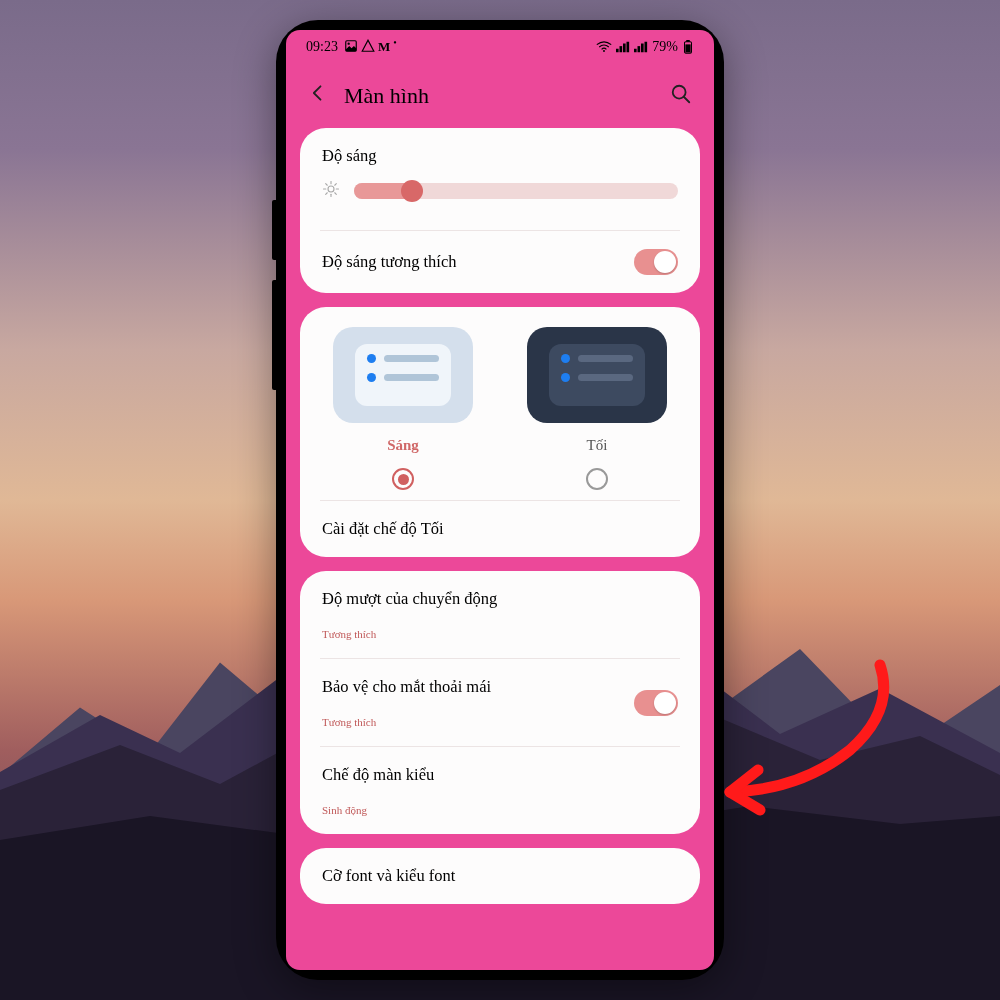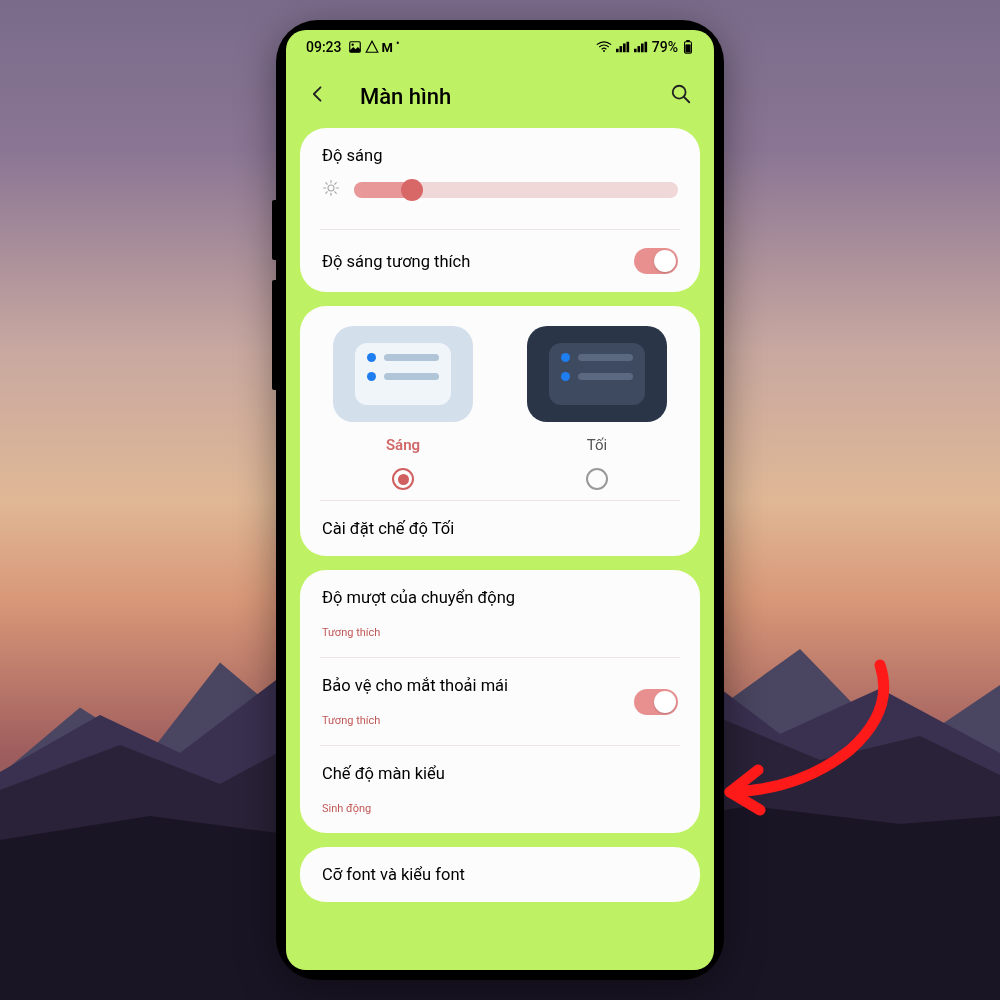--- a/index.html
+++ b/index.html
@@ -81,24 +81,25 @@
     left: -4px;
     top: 260px;
     width: 4px;
     height: 110px;
     background: #000;
     border-radius: 2px 0 0 2px;
   }
   .screen {
     width: 100%;
     height: 100%;
-    background: #bef264;
-    border-radius: 20px;
+    background: #ec4899;
+    border-radius: 14px;
     overflow: hidden;
     position: relative;
+    font-family: Liberation Serif, serif;
   }
 
   
   .status-bar {
     height: 34px;
     display: flex;
     justify-content: space-between;
     align-items: center;
     padding: 0 20px;
     font-size: 14px;
@@ -108,21 +109,21 @@
   .status-left { display: flex; align-items: center; gap: 6px; }
   .status-right { display: flex; align-items: center; gap: 4px; }
   .status-icons { display: flex; gap: 3px; font-size: 12px; }
 
   
   .header {
     height: 64px;
     display: flex;
     align-items: center;
     padding: 0 18px;
-    gap: 28px;
+    gap: 12px;
   }
   .back-btn {
     font-size: 22px;
     color: #333;
     cursor: pointer;
     padding: 4px;
   }
   .header-title {
     flex: 1;
     font-size: 22px;

